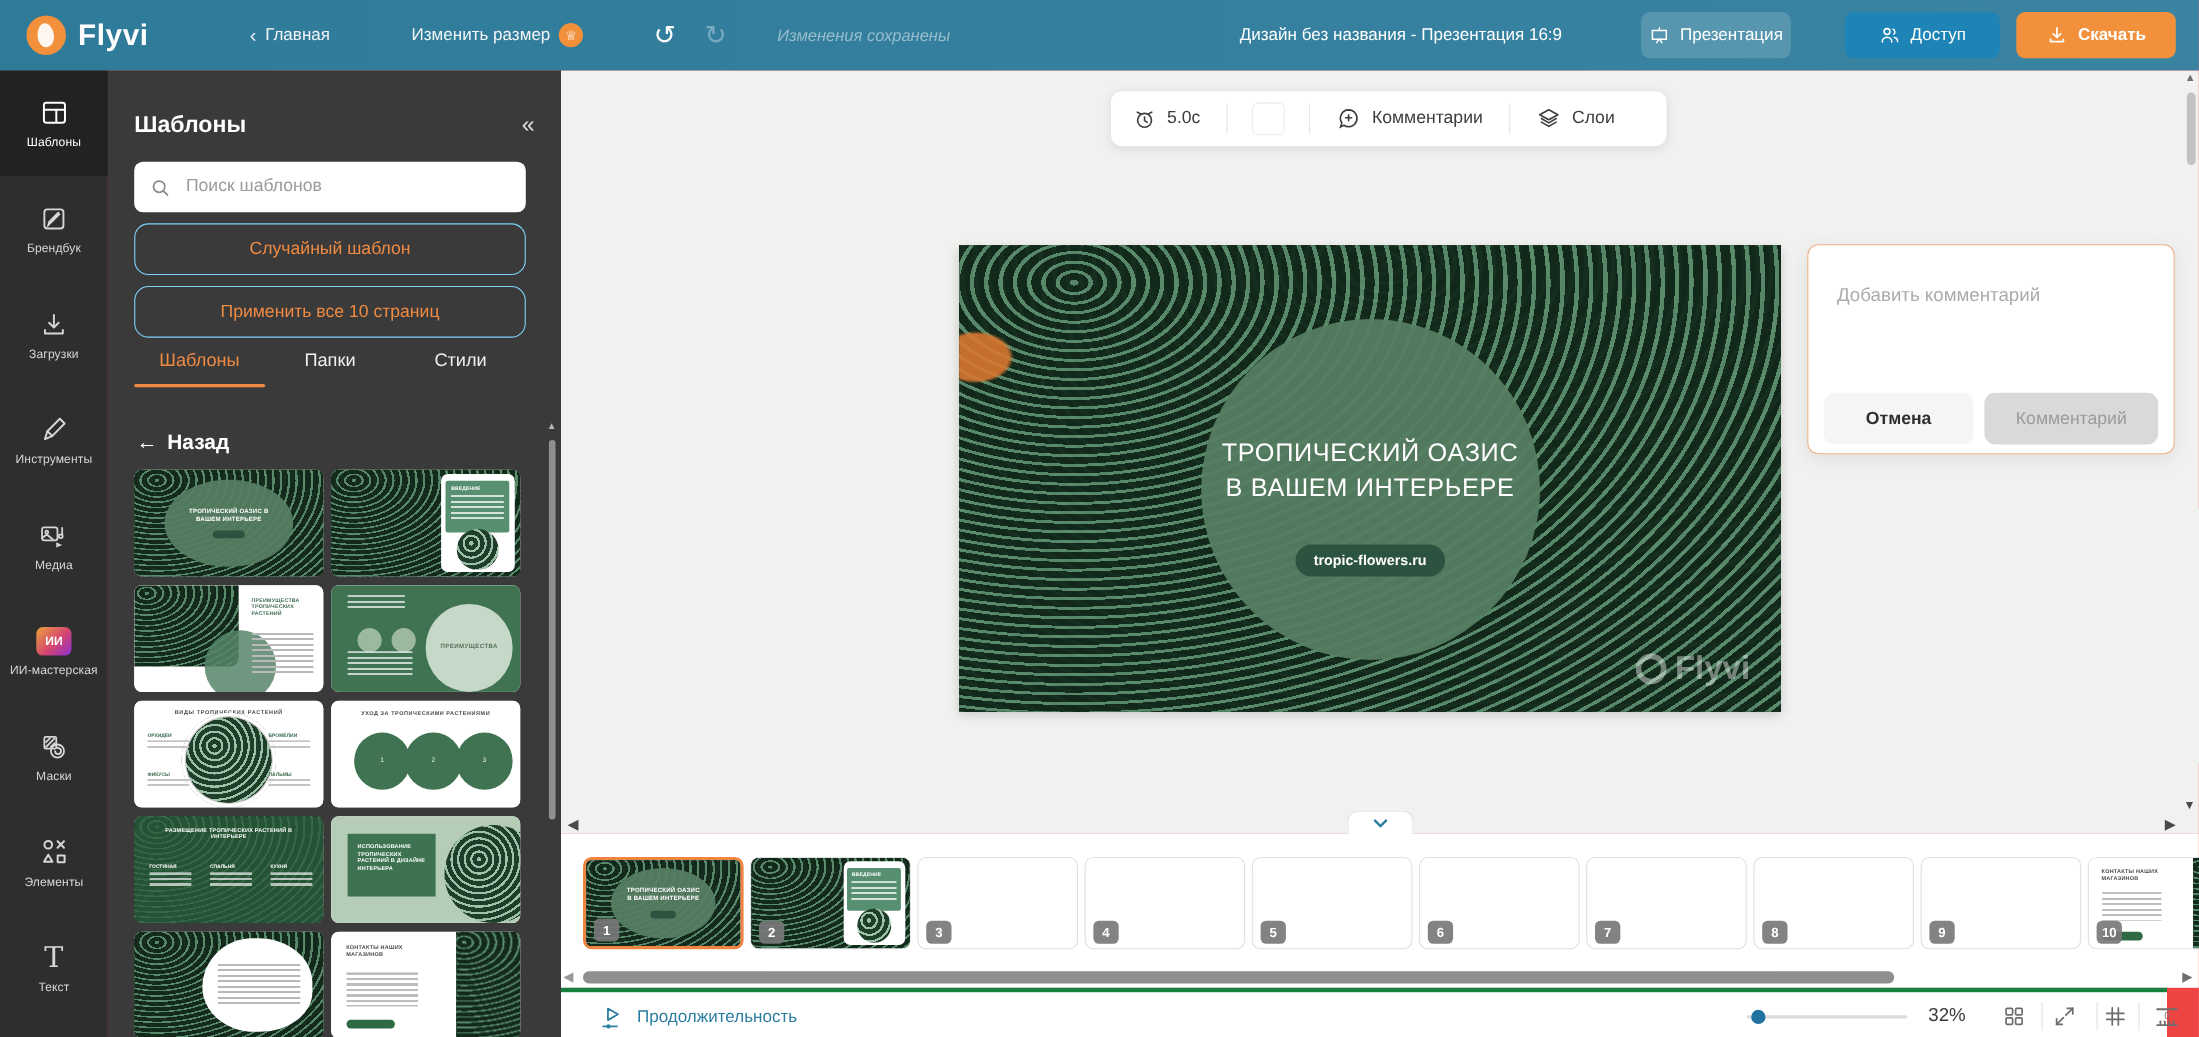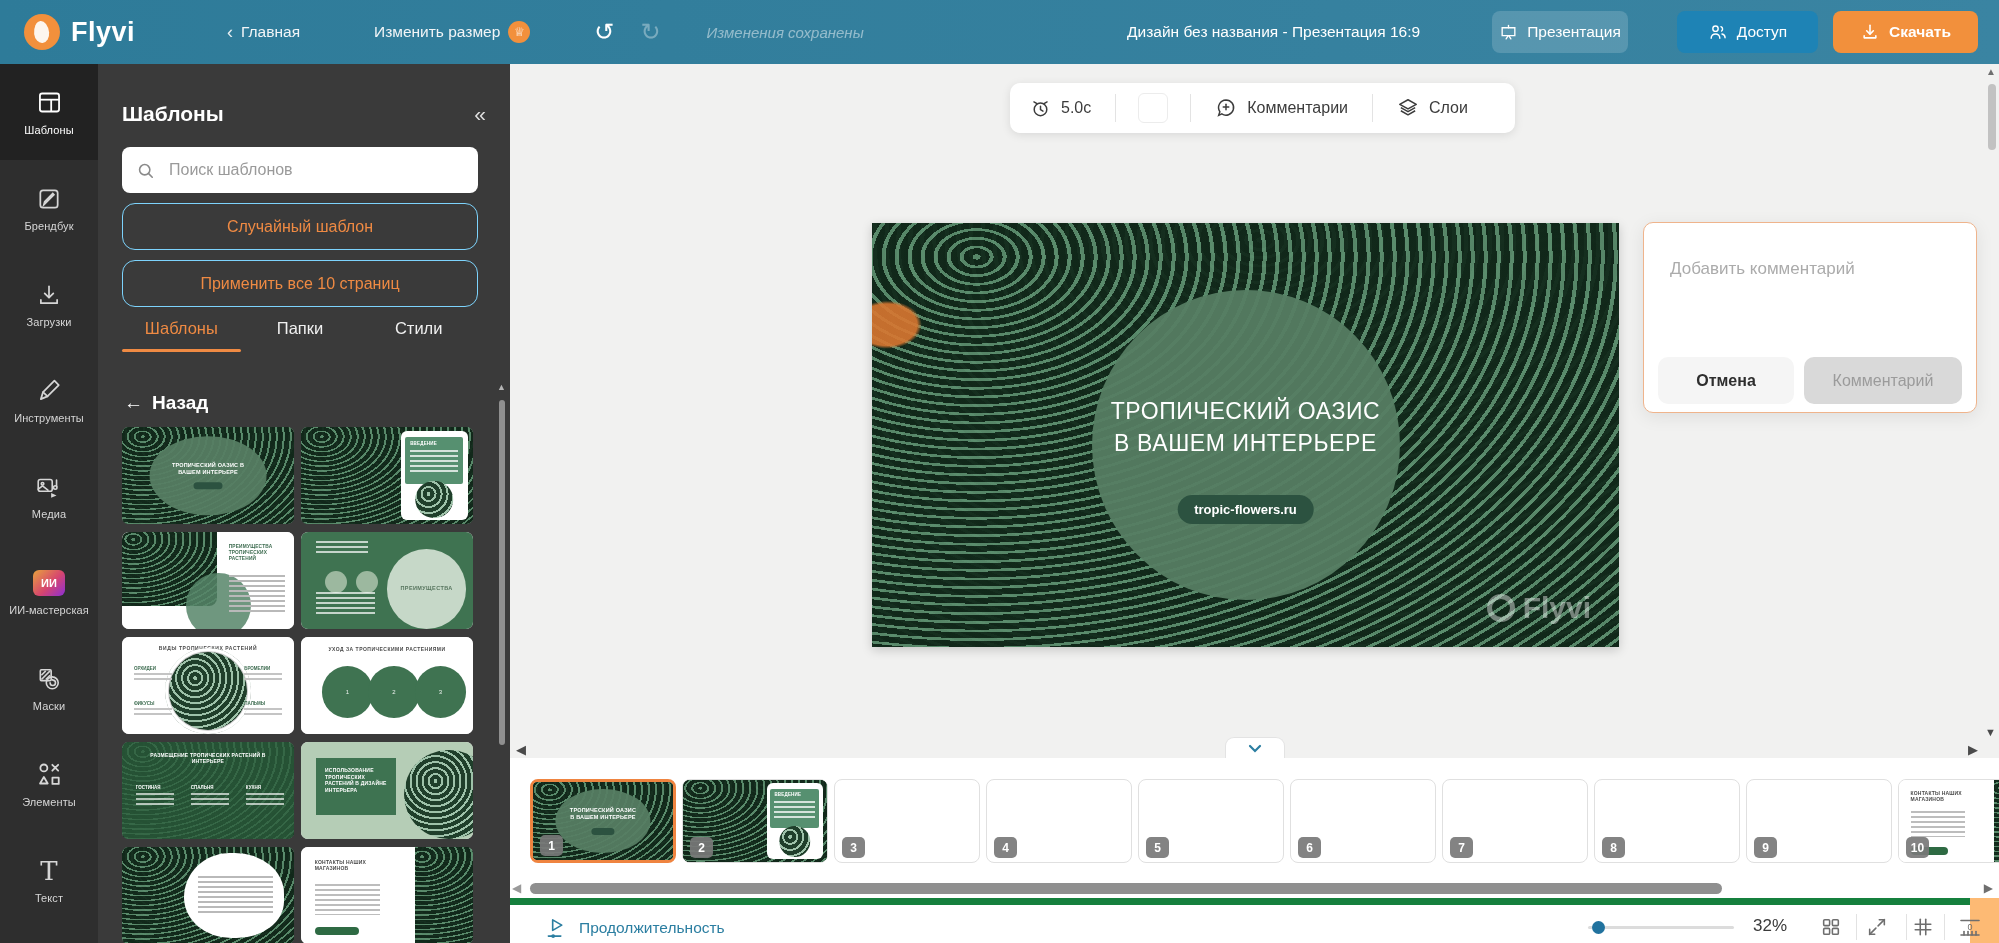--- a/index.html
+++ b/index.html
@@ -1,17 +1,17 @@
 <!DOCTYPE html>
 <html><head>
 <meta charset="utf-8">
 <style>
   html,body{margin:0;padding:0;background:#e9e9e9;}
   body{width:1999px;height:943px;overflow:hidden;font-family:"Liberation Sans",sans-serif;-webkit-font-smoothing:antialiased;}
-  .app{position:absolute;inset:0;width:1999px;height:943px;overflow:hidden;background:#fdba74;}
+  .app{position:absolute;inset:0;width:1999px;height:943px;overflow:hidden;background:#ef4444;}
   svg{display:block;}
 
   
   .topbar{position:absolute;left:0;top:0;width:1999px;height:64px;background:linear-gradient(90deg,#2e7b99,#3a84a2);display:flex;align-items:center;z-index:40;}
   .logo{display:flex;align-items:center;gap:11px;margin-left:24px;}
   .logo-egg{width:36px;height:36px;border-radius:50%;background:#f2903c;position:relative;}
   .logo-egg::after{content:"";position:absolute;left:10px;top:7px;width:15px;height:22px;background:#fdf6ee;border-radius:50% 50% 50% 50%/55% 55% 45% 45%;transform:rotate(-6deg);}
   .logo-word{color:#fff;font-size:27px;font-weight:bold;letter-spacing:.5px;}
   .tb-item{color:#f2f5f7;font-size:15.5px;display:flex;align-items:center;gap:8px;}
   .tb-back{margin-left:92px;cursor:pointer;}
@@ -162,21 +162,21 @@
   .film-thumb.selected{border:3px solid #ef8440;}
   .badge{position:absolute;left:7px;bottom:4px;min-width:23px;height:21px;padding:0 3px;border-radius:5px;background:rgba(120,120,120,.92);color:#fff;font-size:12px;font-weight:bold;display:flex;align-items:center;justify-content:center;box-sizing:border-box;}
 
   
   .hscroll{position:absolute;left:510px;top:880px;width:1489px;height:18px;background:#fff;}
   .hs-thumb{position:absolute;left:20px;top:3px;width:1192px;height:11px;border-radius:6px;background:#8f8f8f;cursor:pointer;}
   .hs-left{position:absolute;left:2px;top:1px;color:#9a9a9a;font-size:12px;cursor:pointer;}
   .hs-right{position:absolute;right:6px;top:1px;color:#6f6f6f;font-size:12px;cursor:pointer;}
 
   
-  .bottombar{position:absolute;left:510px;top:898px;width:1460px;height:45px;background:#fff;border-top:7px solid #15803d;box-sizing:border-box;}
+  .bottombar{position:absolute;left:510px;top:898px;width:1460px;height:45px;background:#fff;border-top:4px solid #15803d;box-sizing:border-box;}
   .bb-dur{position:absolute;left:36px;top:0;height:45px;display:flex;align-items:center;gap:12px;color:#2b7ea1;font-size:15.5px;cursor:pointer;}
   .bb-slider{position:absolute;left:1078px;top:21px;width:146px;height:3px;border-radius:2px;background:#dcdcdc;cursor:pointer;}
   .bb-knob{position:absolute;left:4px;top:-5px;width:13px;height:13px;border-radius:50%;background:#21729e;}
   .bb-zoom{position:absolute;left:1232px;top:11px;width:56px;text-align:center;color:#3a3a3a;font-size:17px;}
   .bb-ico{position:absolute;top:11px;color:#6e6e6e;cursor:pointer;}
   .bb-div{position:absolute;top:9px;width:1px;height:26px;background:#e2e2e2;}
 </style>
 </head>
 <body>
 

